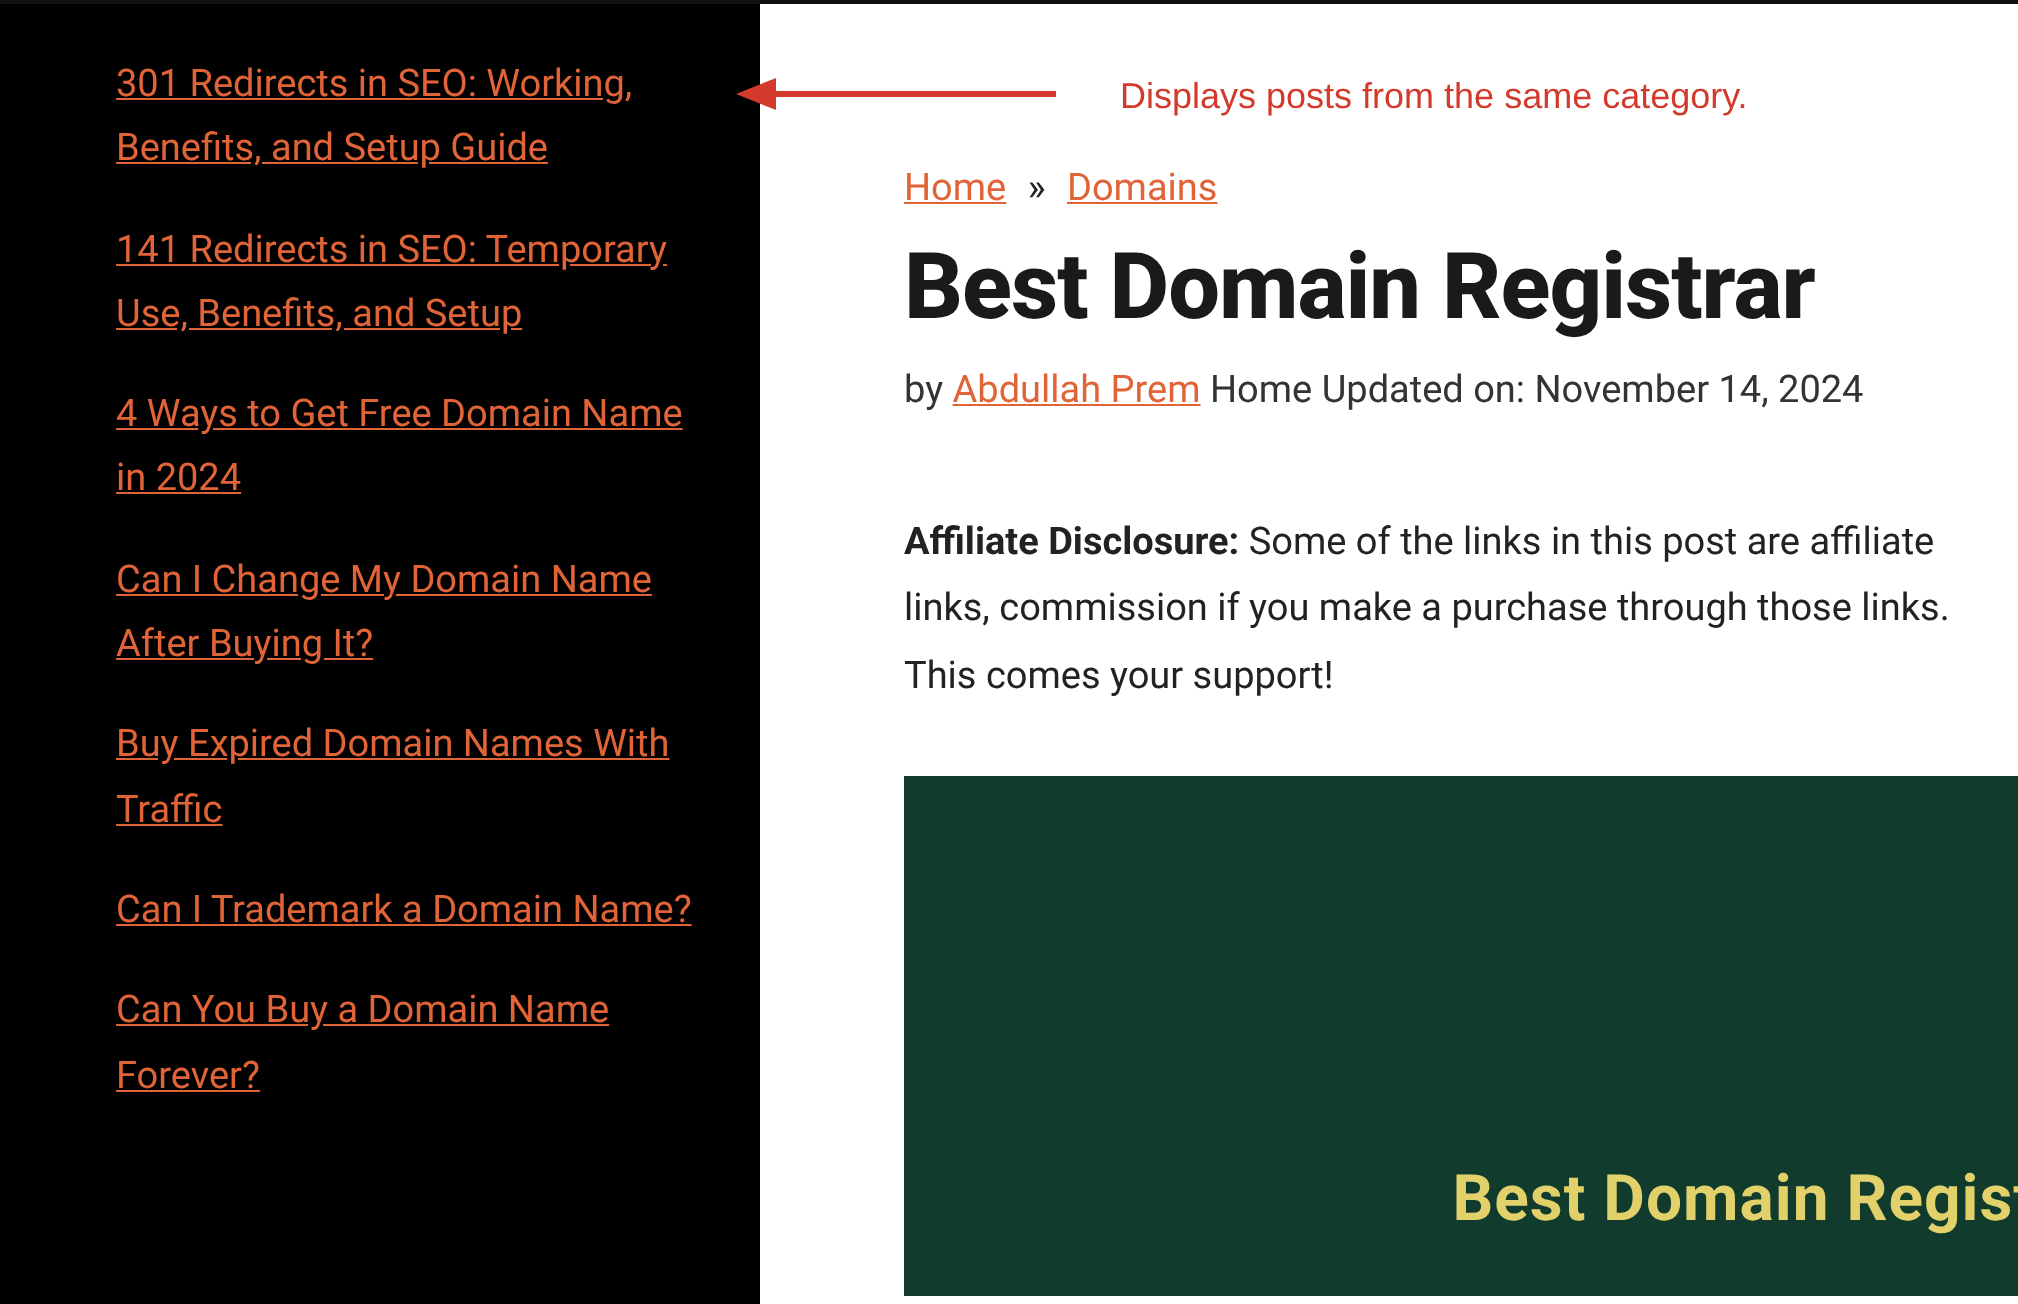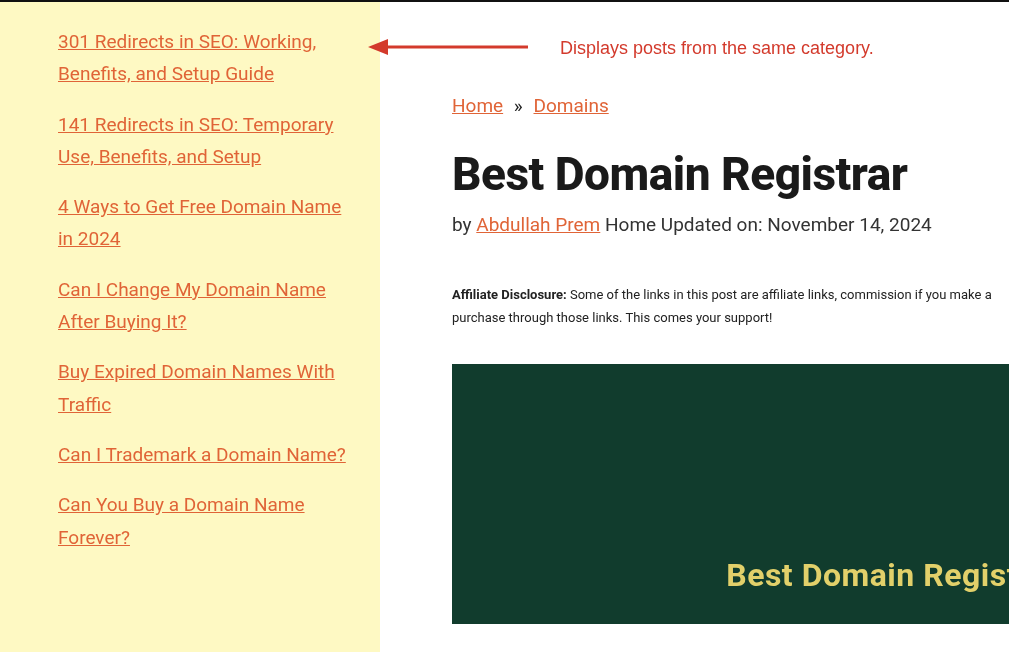--- a/index.html
+++ b/index.html
@@ -10,38 +10,38 @@
     position: relative;
     background: #fff;
     border-top: 2px solid #111;
   }
   .wrap {
     display: flex;
     height: 650px;
   }
   .sidebar {
     width: 380px;
-    background: #fef9c3;
+    background: #000000;
     padding: 24px 22px 10px 58px;
     flex-shrink: 0;
   }
   .sidebar-list {
     list-style: none;
     display: flex;
     flex-direction: column;
     gap: 18px;
   }
   .sidebar-item a {
     color: #e06437;
     text-decoration: underline;
     font-size: 19px;
     line-height: 1.7;
   }
   .main {
-    padding: 32px 0 0 72px;
+    padding: 20px 0 0 72px;
     flex: 1;
     position: relative;
     overflow: hidden;
   }
   .annotation {
     position: absolute;
     top: 36px;
     left: 560px;
     color: #d33a2c;
     font-size: 18px;
@@ -60,38 +60,38 @@
   }
   .breadcrumb a {
     color: #e06437;
     text-decoration: underline;
   }
   .breadcrumb .sep {
     color: #222;
     margin: 0 6px;
   }
   .title {
-    margin-top: 30px;
+    margin-top: 12px;
     font-size: 46px;
     font-weight: 800;
     color: #1a1a1a;
     letter-spacing: -0.5px;
   }
   .meta {
     margin-top: 12px;
     font-size: 19px;
     color: #333;
   }
   .meta a {
     color: #e06437;
     text-decoration: underline;
   }
   .disclosure {
     margin-top: 48px;
-    font-size: 13px;
+    font-size: 19px;
     line-height: 1.75;
     color: #222;
   }
   .disclosure .label {
     font-weight: 700;
   }
   .hero {
     margin-top: 34px;
     background: #113c2d;
     height: 260px;

